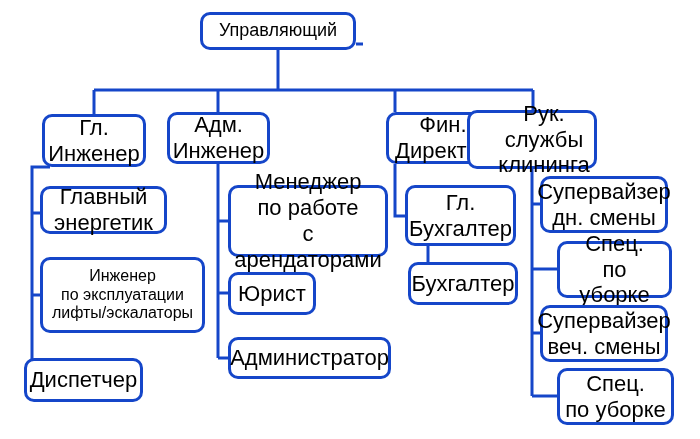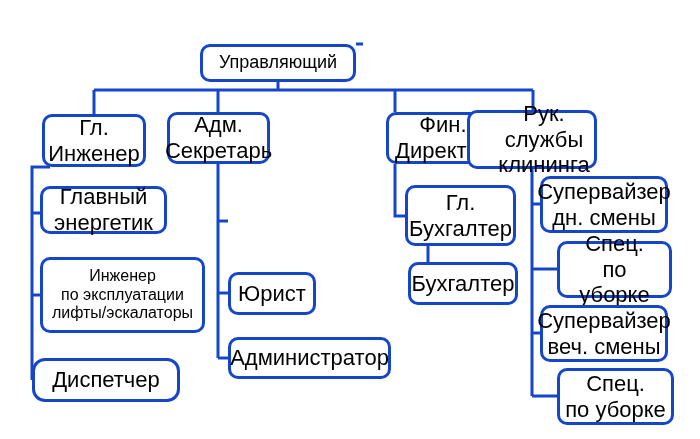--- a/index.html
+++ b/index.html
@@ -30,32 +30,32 @@
     justify-content: center;
     text-align: center;
     white-space: pre-line;
     background: #ffffff;
     border: 3px solid var(--accent, #1546c9);
     border-radius: 10px;
     font-size: 22px;
     line-height: 1.18;
     padding: 2px 5px;
   }
-  .lg { font-size: 18px; margin-top: 32px; }
+  .lg { font-size: 18px; }
 
   
   .n-manager          { left:200px; top:12px;  width:156px; height:38px; }
   .n-secretary        { left:363px; top:32px;  width:116px; height:36px; }
   .n-chief-engineer   { left:42px;  top:114px; width:104px; height:53px; }
   .n-adm-director     { left:167px; top:112px; width:103px; height:52px; }
   .n-fin-director     { left:338px; top:112px; width:114px; height:52px;margin-left:48px; }
   .n-cleaning-head    { left:467px; top:110px; width:130px; height:59px;padding-left:29px; }
   .n-chief-power      { left:40px;  top:186px; width:127px; height:48px; }
   .n-engineer-lifts   { left:40px;  top:257px; width:165px; height:76px; font-size:16px; }
-  .n-dispatcher       { left:32px;  top:358px; width:148px; height:44px;border-radius:13px; }
+  .n-dispatcher       { left:24px;  top:358px; width:119px; height:44px; }
   .n-tenant-manager   { left:228px; top:185px; width:160px; height:72px; }
   .n-lawyer           { left:228px; top:272px; width:88px;  height:43px; }
   .n-administrator    { left:228px; top:337px; width:163px; height:42px; }
   .n-chief-accountant { left:405px; top:185px; width:111px; height:61px; }
   .n-accountant       { left:408px; top:262px; width:110px; height:43px; }
   .n-supervisor-day   { left:540px; top:176px; width:128px; height:57px; }
   .n-cleaner-day      { left:557px; top:241px; width:115px; height:57px; }
   .n-supervisor-eve   { left:540px; top:305px; width:128px; height:57px; }
   .n-cleaner-eve      { left:557px; top:368px; width:117px; height:57px; }
 </style>
@@ -91,33 +91,36 @@
     <path d="M532 269 H557"></path>
     <path d="M532 333 H540"></path>
     <path d="M532 396 H557"></path>
   </svg>
 
   <div class="node lg n-manager">Управляющий</div>
 
   <div class="node n-chief-engineer">Гл.
 Инженер</div>
   <div class="node n-adm-director">Адм.
-Секретарь</div>
+Инженер</div>
   <div class="node n-fin-director">Фин.
 Директор</div>
   <div class="node n-cleaning-head">Рук. службы
 клининга</div>
 
   <div class="node n-chief-power">Главный
 энергетик</div>
   <div class="node n-engineer-lifts">Инженер
 по эксплуатации
 лифты/эскалаторы</div>
   <div class="node n-dispatcher">Диспетчер</div>
 
+  <div class="node n-tenant-manager">Менеджер
+по работе
+с арендаторами</div>
   <div class="node n-lawyer">Юрист</div>
   <div class="node n-administrator">Администратор</div>
 
   <div class="node n-chief-accountant">Гл.
 Бухгалтер</div>
   <div class="node n-accountant">Бухгалтер</div>
 
   <div class="node n-supervisor-day">Супервайзер
 дн. смены</div>
   <div class="node n-cleaner-day">Спец.

